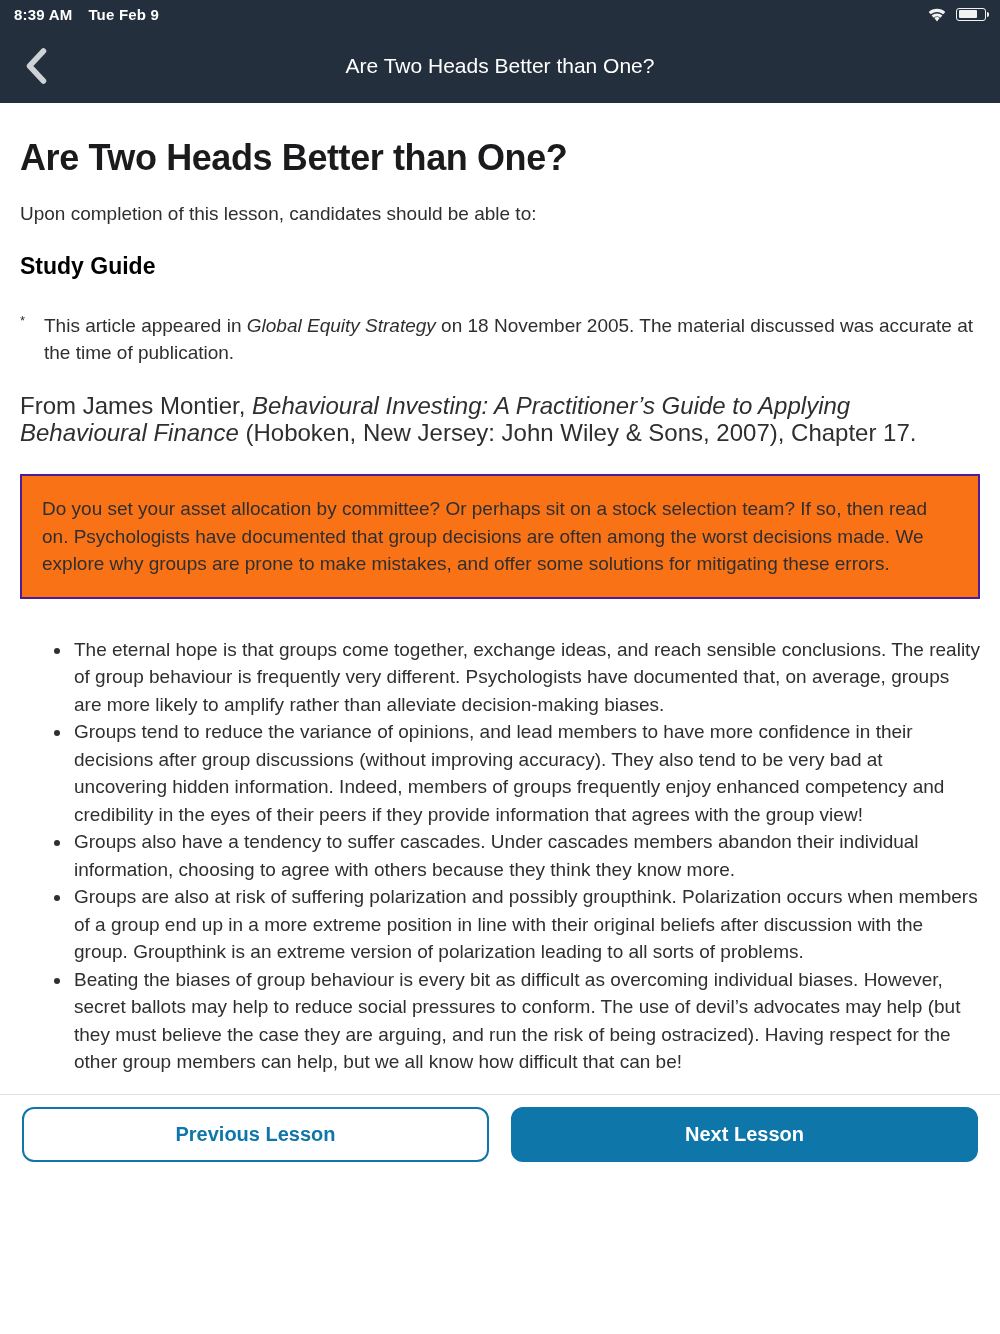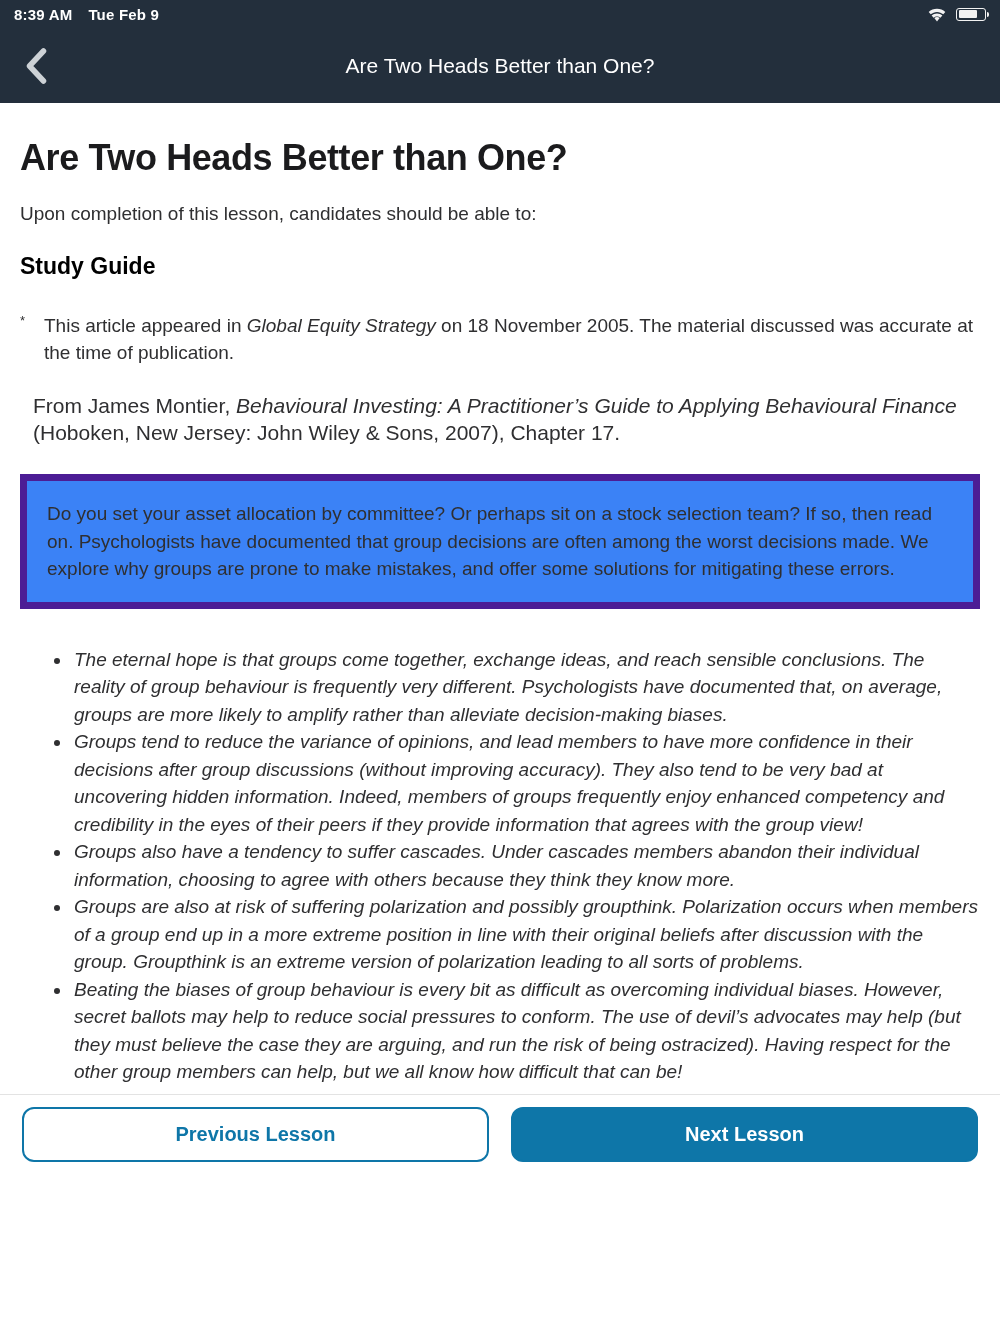--- a/index.html
+++ b/index.html
@@ -45,30 +45,30 @@
   }
   .intro { margin: 12px 0 24px; font-size: 19px; line-height: 27px; color: #2f2f31; }
   .objectives { margin: 0 0 14px; }
   .objectives p { margin: 0 0 19px; padding-left: 25px; font-size: 19px; line-height: 27px; color: #2f2f31; }
   h2 { margin: 26px 0 32px; font-size: 23px; font-weight: 700; color: #000000; }
 
   .footnote { display: flex; margin: 0 0 26px; }
   .fn-marker { width: 24px; font-size: 13px; padding-top: 1px; color: #2f2f31; flex: 0 0 24px; }
   .fn-text { margin: 0; flex: 1; font-size: 19px; line-height: 27px; color: #2f2f31; }
 
-  .source { margin: 0 13px 28px; font-size: 21px; line-height: 27px; color: #2f2f31; }
+  .source { margin: 0 0 28px; font-size: 24px; line-height: 27px; color: #2f2f31; }
   em { font-style: italic; }
 
   .callout {
-    background: #3b82f6; border: 7px solid #4c1d95;
+    background: #f97316; border: 2px solid #4c1d95;
     padding: 19px 20px; margin: 0 0 37px;
   }
   .callout p { margin: 0; font-size: 19px; line-height: 27.5px; color: #2f2f31; }
 
-  ul.bullets { margin: 0; padding: 0 0 0 52px; font-style: italic; }
+  ul.bullets { margin: 0; padding: 0 0 0 52px; }
   ul.bullets li {
     font-size: 19px; line-height: 27.5px; color: #2f2f31;
     margin: 0; padding-left: 2px; list-style: disc outside;
   }
 
   
   .footer {
     position: absolute; left: 0; right: 0; bottom: 0; height: 80px;
     background: #fff; border-top: 1px solid #e3e3e3;
     display: flex; align-items: center; gap: 22px; padding: 0 22px;

